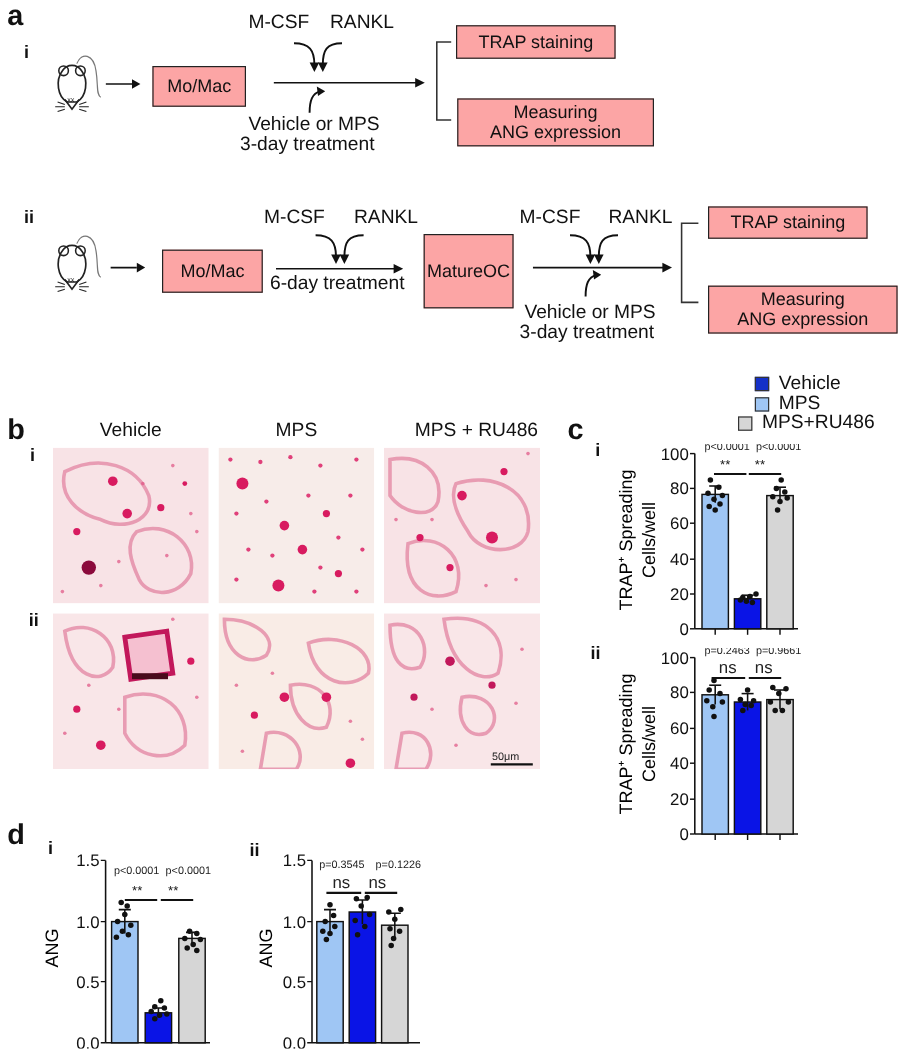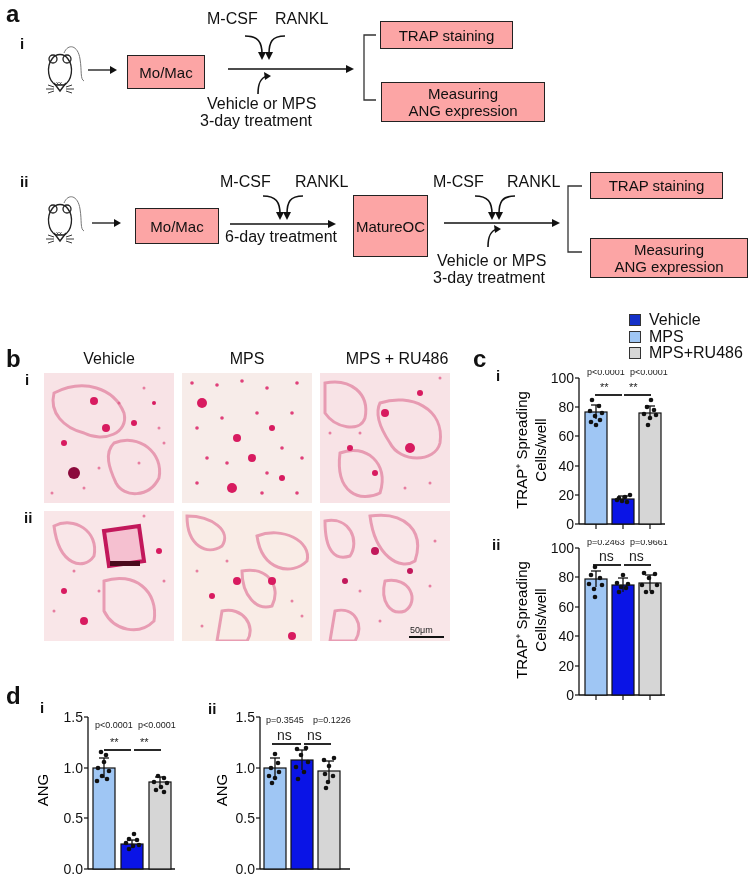--- a/index.html
+++ b/index.html
@@ -291,21 +291,21 @@
 <div class="sub-label" style="left:492px; top:537px;">ii</div>
 
 <div class="legend-row" style="left:629px; top:311px;">
   <span class="legend-sw" style="background:#1430c8;"></span>
   <span>Vehicle</span>
 </div>
 <div class="legend-row" style="left:629px; top:328px;">
   <span class="legend-sw" style="background:#9fc6f4;"></span>
   <span>MPS</span>
 </div>
-<div class="legend-row" style="left:615px; top:344px;margin-left:14px;">
+<div class="legend-row" style="left:615px; top:344px;">
   <span class="legend-sw" style="background:#d6d6d6;"></span>
   <span>MPS+RU486</span>
 </div>
 
 <svg class="abs" style="left:505px; top:370px;" width="200" height="165" viewBox="0 0 200 165">
   <g transform="translate(22,80) rotate(-90)">
     <text x="0" y="0" text-anchor="middle" font-size="15">TRAP⁺ Spreading</text>
     <text x="0" y="19" text-anchor="middle" font-size="15">Cells/well</text>
   </g>
   <g font-size="14" text-anchor="end" fill="#111">

